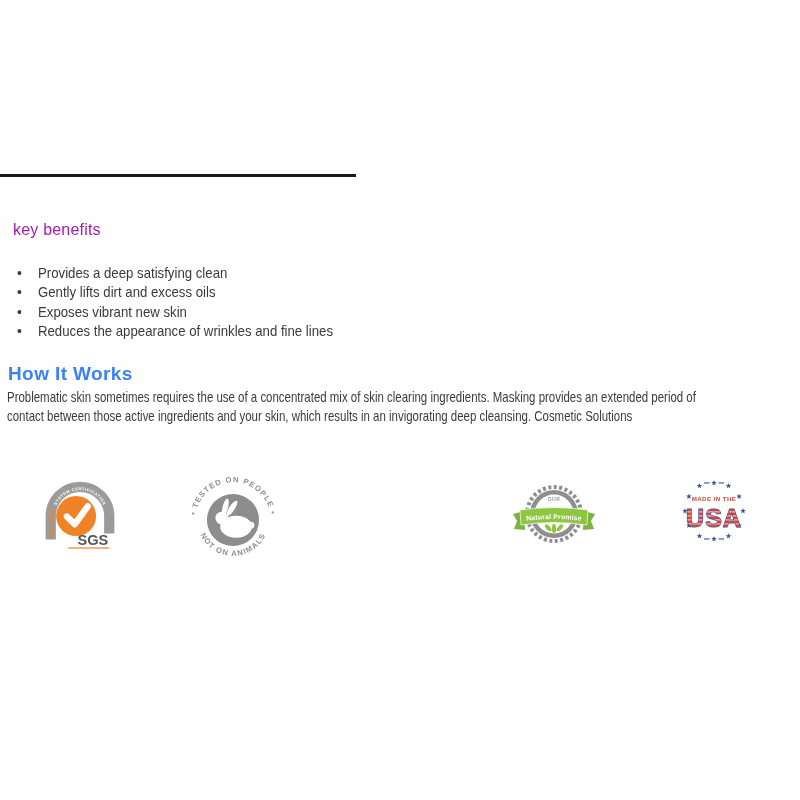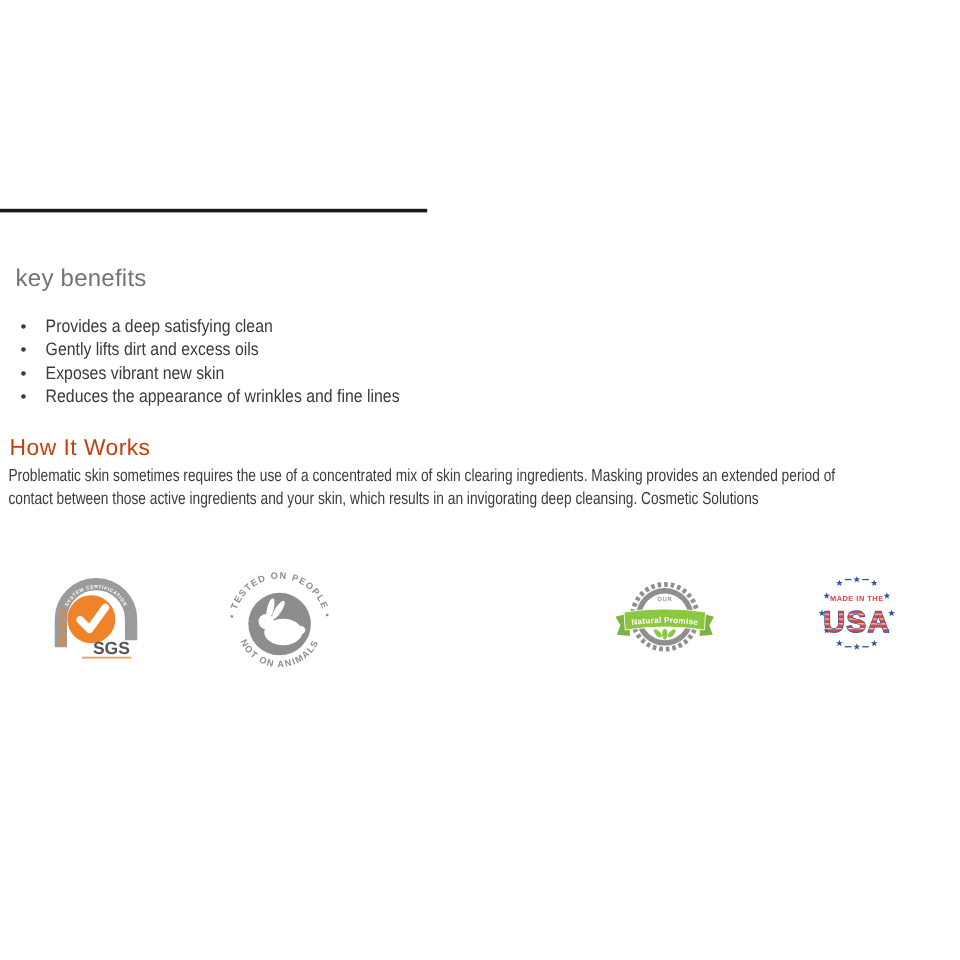--- a/index.html
+++ b/index.html
@@ -3,29 +3,29 @@
 <meta charset="utf-8">
 <style>
   html,body{margin:0;padding:0;background:#fff;}
   .canvas{
     position:relative;width:800px;height:800px;background:#ffffff;
     font-family:"Liberation Sans",sans-serif;overflow:hidden;
   }
   .divider{position:absolute;left:0;top:174px;width:356px;height:3px;background:#1a1a1a;}
   .kb-heading{
     position:absolute;left:13px;top:221px;margin:0;
-    font-size:20px;font-weight:400;color:#737373;letter-spacing:.2px;
+    font-size:16px;font-weight:400;color:#a21caf;letter-spacing:.2px;
   }
   .kb-list{position:absolute;left:17px;top:263px;margin:0;padding:0;list-style:none;}
   .kb-list li{display:flex;align-items:baseline;height:19.3px;line-height:19.3px;color:#3a3a3a;}
   .kb-bullet{width:21px;font-size:14px;color:#3a3a3a;}
   .kb-text{display:inline-block;font-size:15px;transform:scaleX(.88);transform-origin:0 50%;white-space:nowrap;}
   .hiw-heading{
     position:absolute;left:8px;top:363px;margin:0;
-    font-size:19px;font-weight:400;color:#c2410c;letter-spacing:.4px;
+    font-size:19px;font-weight:700;color:#3b82f6;letter-spacing:.4px;
   }
   .paragraph{position:absolute;left:7px;top:388px;color:#3b3b3b;font-size:14.5px;}
   .pline{white-space:nowrap;height:19px;line-height:19px;transform:scaleX(.79);transform-origin:0 0;}
   .badge{position:absolute;}
   .badge svg{display:block;width:100%;height:100%;}
   .badge-sgs{left:41px;top:479px;width:78px;height:78px;}
   .badge-rabbit{left:187px;top:473px;width:92px;height:92px;}
   .badge-cgmp{left:355px;top:475px;width:78px;height:82px;}
   .badge-natural{left:512px;top:481px;width:84px;height:70px;}
   .badge-usa{left:674px;top:477px;width:80px;height:72px;text-align:right;}

